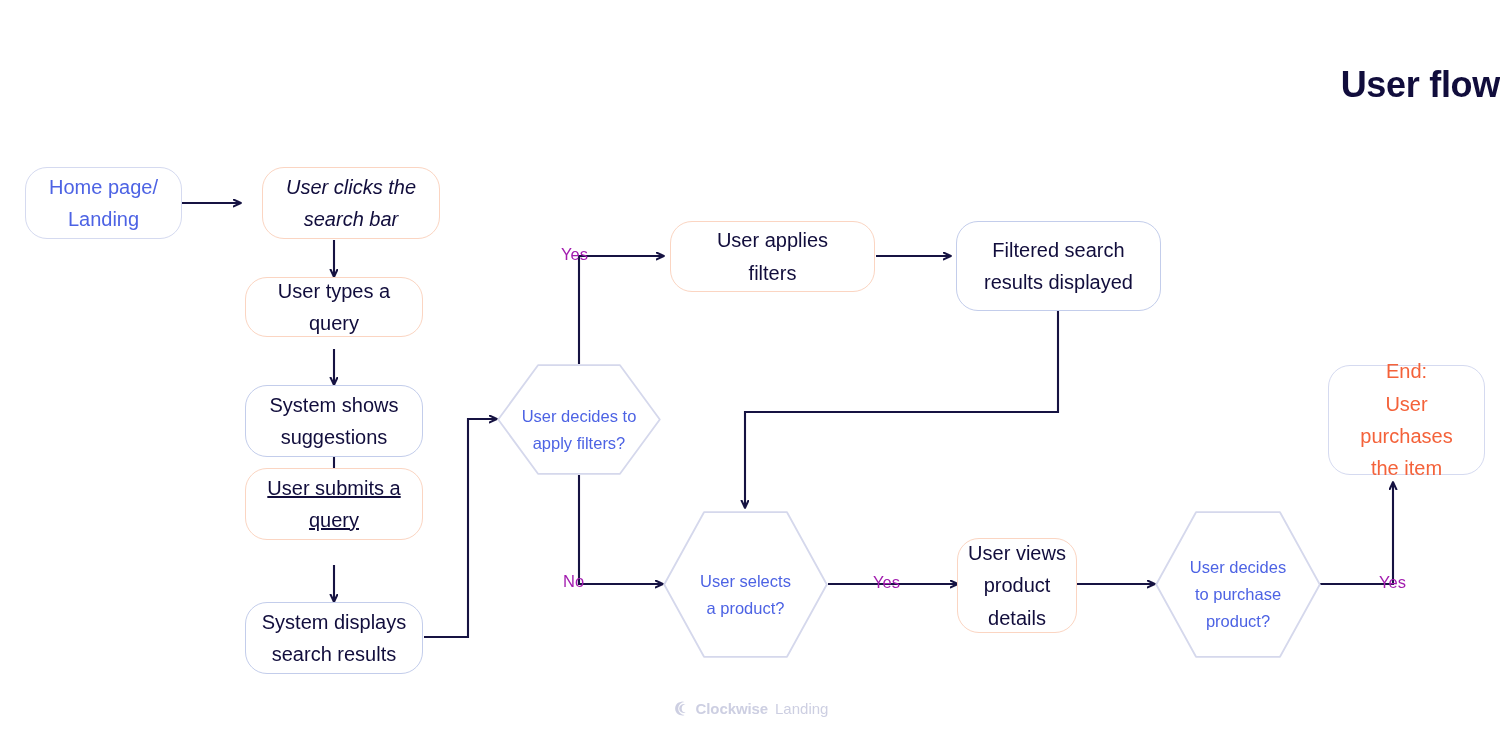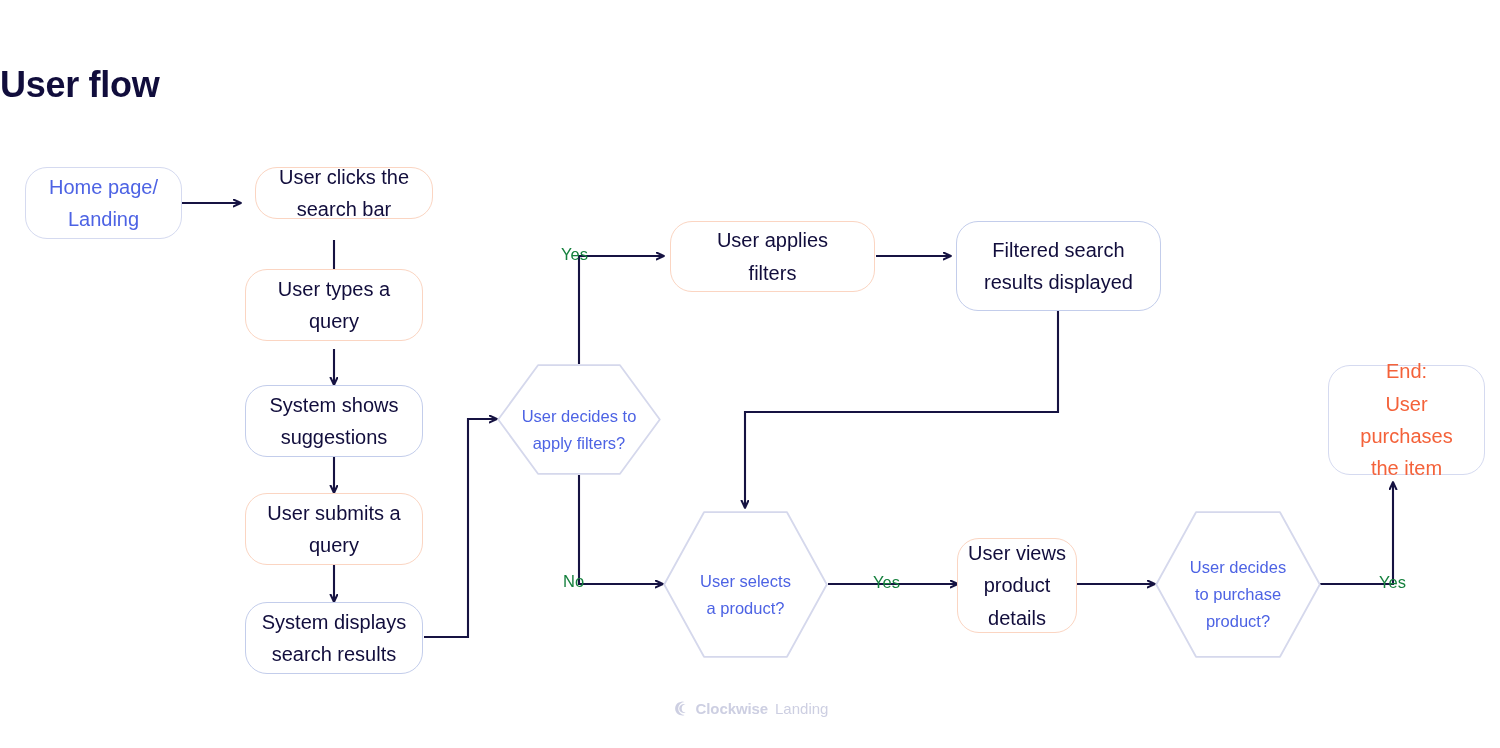--- a/index.html
+++ b/index.html
@@ -18,21 +18,21 @@
     background: #ffffff;
     overflow: hidden;
   }
 
   
   #page-title {
     position: absolute;
     left: 0;
     top: 64px;
     width: 1500px;
-    text-align: left;
+    text-align: right;
     font-size: 36px;
     font-weight: 700;
     letter-spacing: -0.3px;
     color: #110d3c;
   }
 
   
   .node {
     position: absolute;
     box-sizing: border-box;
@@ -70,21 +70,21 @@
     line-height: 1.62;
     color: #4d63e4;
     padding: 0 6px;
     box-sizing: border-box;
   }
 
   
   .edge-label {
     position: absolute;
     font-size: 16.5px;
-    color: #15803d;
+    color: #a21caf;
     z-index: 4;
     white-space: nowrap;
   }
 
   
   #connectors {
     position: absolute;
     left: 0; top: 0;
     width: 1500px; height: 748px;
     z-index: 1;
@@ -148,33 +148,33 @@
       <path d="M1077,584 L1155,584" marker-end="url(#arw)"></path>
 
       <path d="M1320,584 L1393,584 L1393,482" marker-end="url(#arw)"></path>
     </g>
   </svg>
 
   <div class="node start" style="left:25px; top:167px; width:157px; height:72px;">
     <span class="txt">Home page/<br>Landing</span>
   </div>
 
-  <div class="node peach" style="left:255px; top:167px; width:178px; height:52px;">
+  <div class="node peach" style="left:262px; top:167px; width:178px; height:72px;font-style:italic;">
     <span class="txt">User clicks the<br>search bar</span>
   </div>
 
-  <div class="node peach" style="left:245px; top:269px; width:178px; height:72px;">
+  <div class="node peach" style="left:245px; top:277px; width:178px; height:60px;">
     <span class="txt">User types a<br>query</span>
   </div>
 
   <div class="node blue" style="left:245px; top:385px; width:178px; height:72px;">
     <span class="txt">System shows<br>suggestions</span>
   </div>
 
-  <div class="node peach" style="left:245px; top:493px; width:178px; height:72px;">
+  <div class="node peach" style="left:245px; top:468px; width:178px; height:72px;text-decoration:underline;">
     <span class="txt">User submits a<br>query</span>
   </div>
 
   <div class="node blue" style="left:245px; top:602px; width:178px; height:72px;">
     <span class="txt">System displays<br>search results</span>
   </div>
 
   <div class="hex" style="left:497px; top:364px; width:164px; height:111px;">
     <svg width="164" height="111" viewBox="0 0 164 111" xmlns="http://www.w3.org/2000/svg">
       <polygon points="41,1.2 123,1.2 162.8,55.5 123,109.8 41,109.8 1.2,55.5" fill="#ffffff" stroke="#d5d8ec" stroke-width="1.8" stroke-linejoin="round"></polygon>

